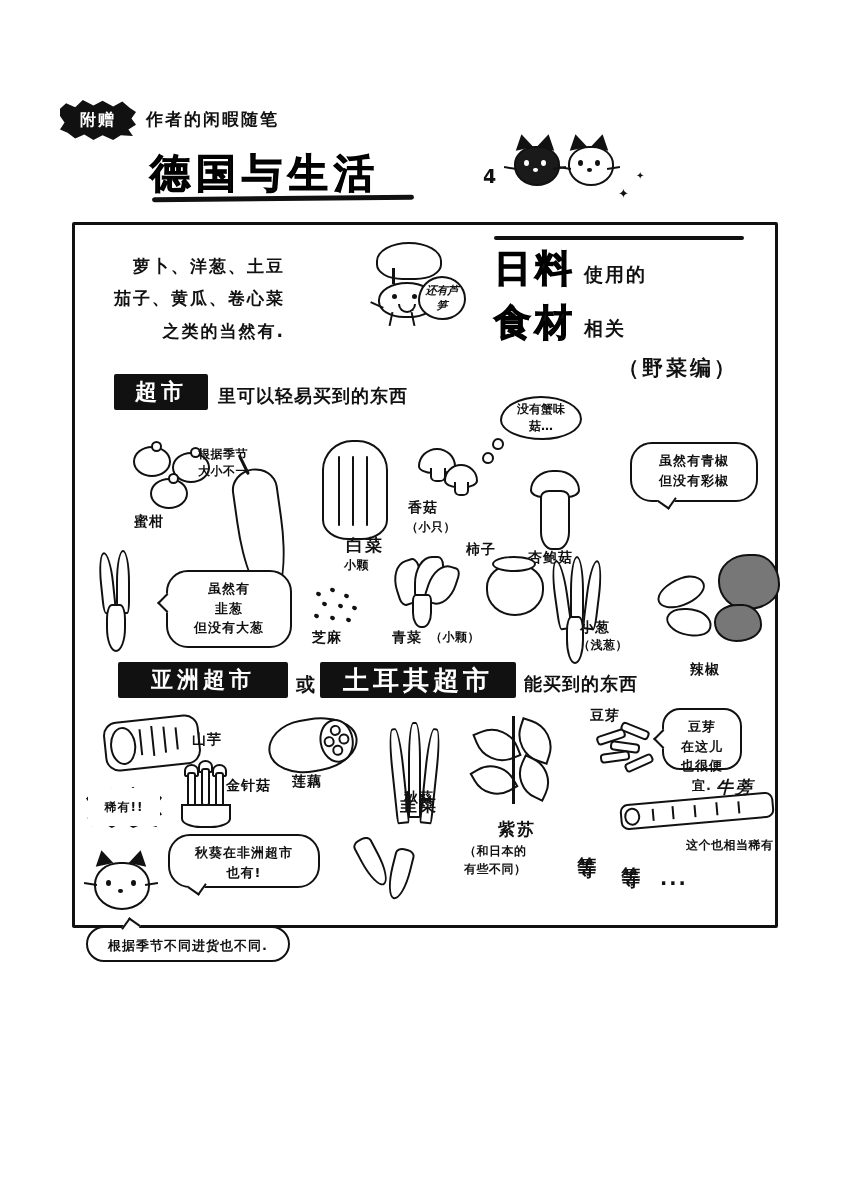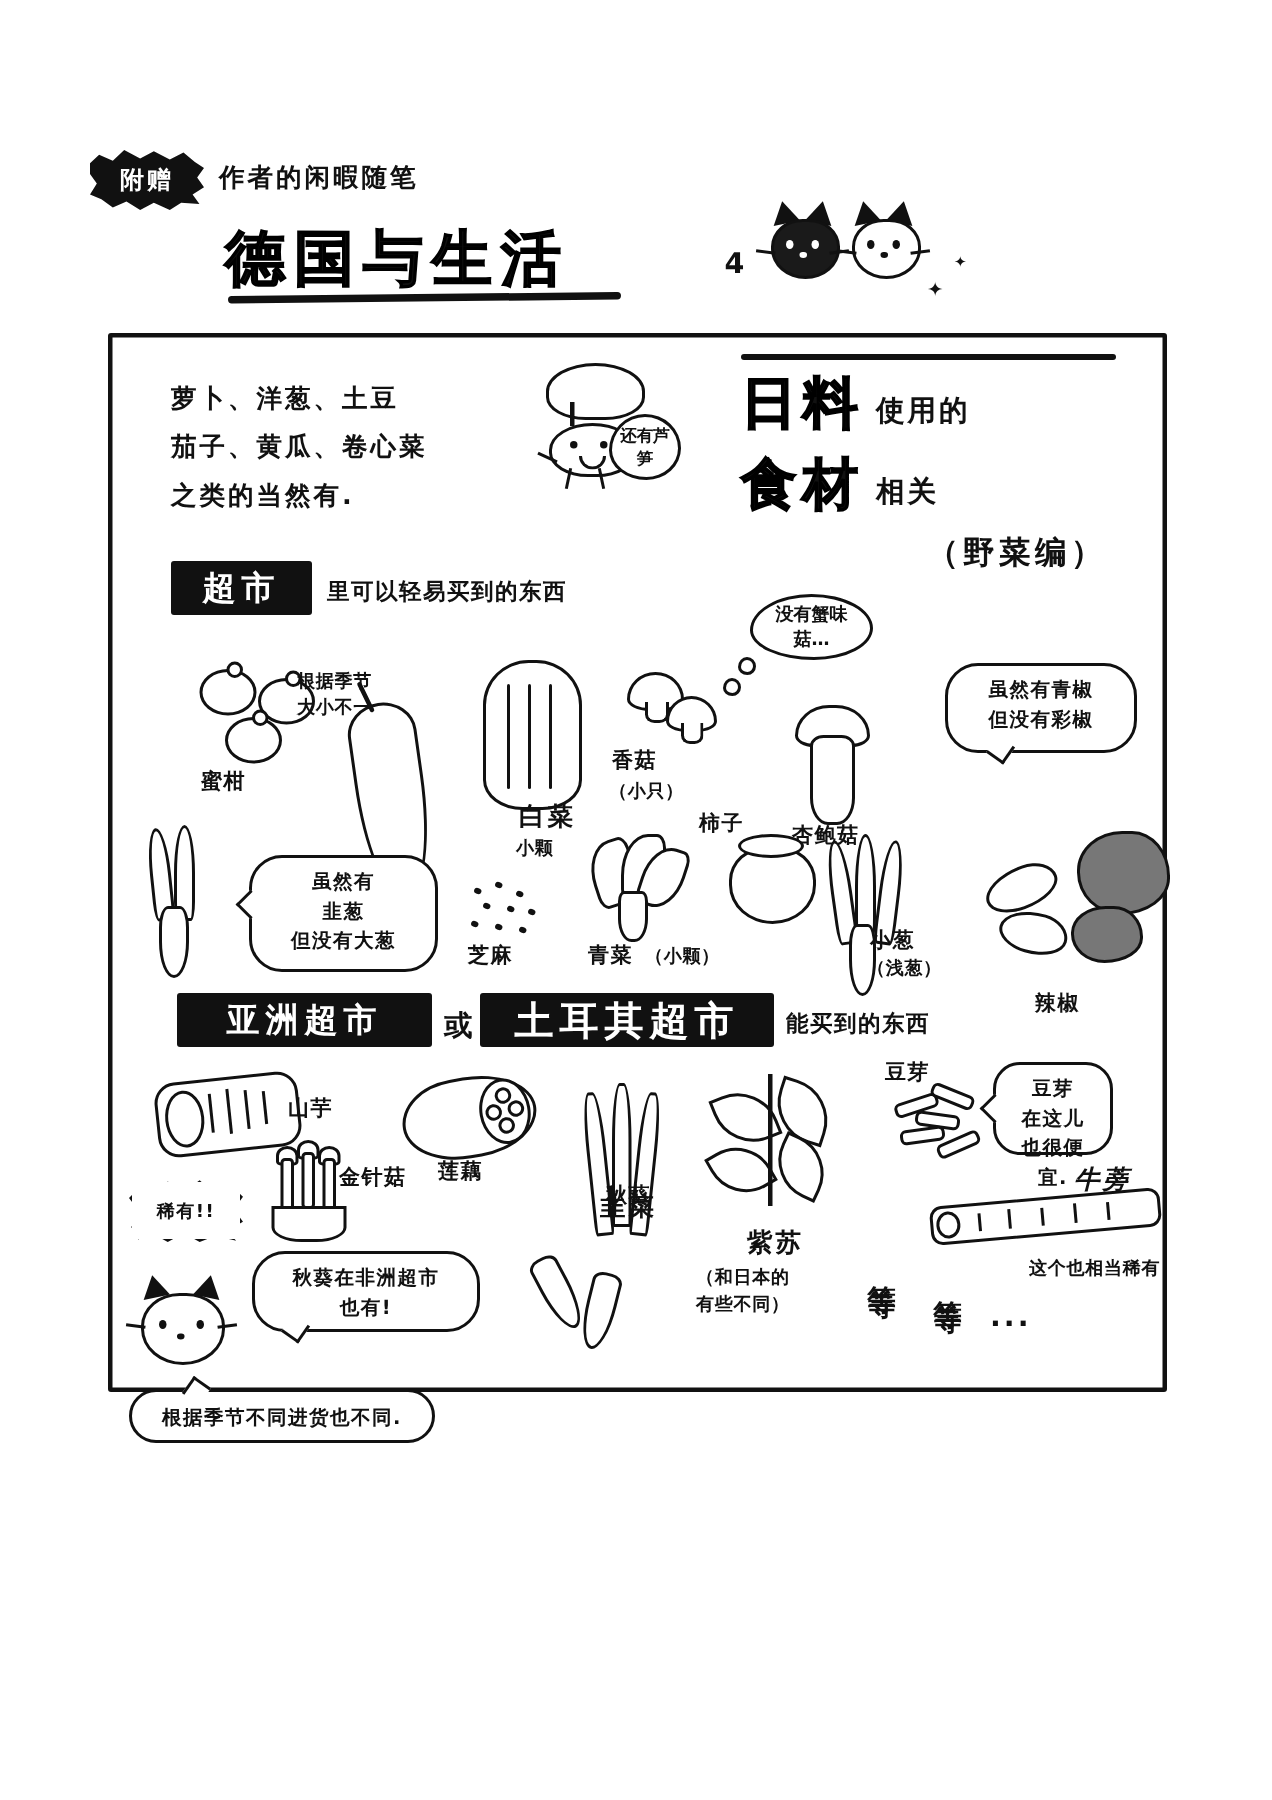--- a/index.html
+++ b/index.html
@@ -195,21 +195,21 @@
     color: #fff;
     font-weight: bold;
     letter-spacing: 4px;
     display: flex;
     align-items: center;
     justify-content: center;
     border-radius: 2px;
   }
   .chip-note {
     position: absolute;
-    font-size: 15px;
+    font-size: 18px;
     font-weight: bold;
     letter-spacing: 1px;
   }
 
   
   .bubble {
     position: absolute;
     border: 2.5px solid #111;
     border-radius: 22px;
     background: #fff;
@@ -612,27 +612,27 @@
     <div class="eye r"></div>
     <div class="nose"></div>
     <div class="whisk l"></div>
     <div class="whisk r"></div>
   </div>
   <div class="sparkle" style="left:618px; top:186px;">✦</div>
   <div class="sparkle" style="left:636px; top:170px; font-size:10px;">✦</div>
 
   <div class="frame"></div>
 
-  <div class="vlist hand" style="left:114px; top:250px;">
+  <div class="vlist hand" style="left:114px; top:250px;text-align:right;">
     <div>萝卜、洋葱、土豆</div>
     <div>茄子、黄瓜、卷心菜</div>
     <div>之类的当然有.</div>
   </div>
 
-  <div class="sk" style="left:352px; top:242px; width:110px; height:110px;">
+  <div class="sk" style="left:364px; top:242px; width:110px; height:110px;font-style:italic;">
     <div class="broc-head" style="left:12px; top:0;"></div>
     <div class="sk" style="left:28px; top:26px; width:3px; height:16px; background:#111;"></div>
     <div class="broc-body" style="left:14px; top:40px;"></div>
     <div class="dot-eye" style="left:28px; top:52px;"></div>
     <div class="dot-eye" style="left:48px; top:52px;"></div>
     <div class="sk" style="left:34px; top:62px; width:14px; height:7px; border:2px solid #111; border-top:none; border-radius:0 0 10px 10px;"></div>
     <div class="sk" style="left:6px; top:62px; width:14px; height:2px; background:#111; transform:rotate(25deg);"></div>
     <div class="sk" style="left:64px; top:62px; width:14px; height:2px; background:#111; transform:rotate(-25deg);"></div>
     <div class="sk" style="left:26px; top:70px; width:2px; height:14px; background:#111; transform:rotate(12deg);"></div>
     <div class="sk" style="left:48px; top:70px; width:2px; height:14px; background:#111; transform:rotate(-12deg);"></div>

